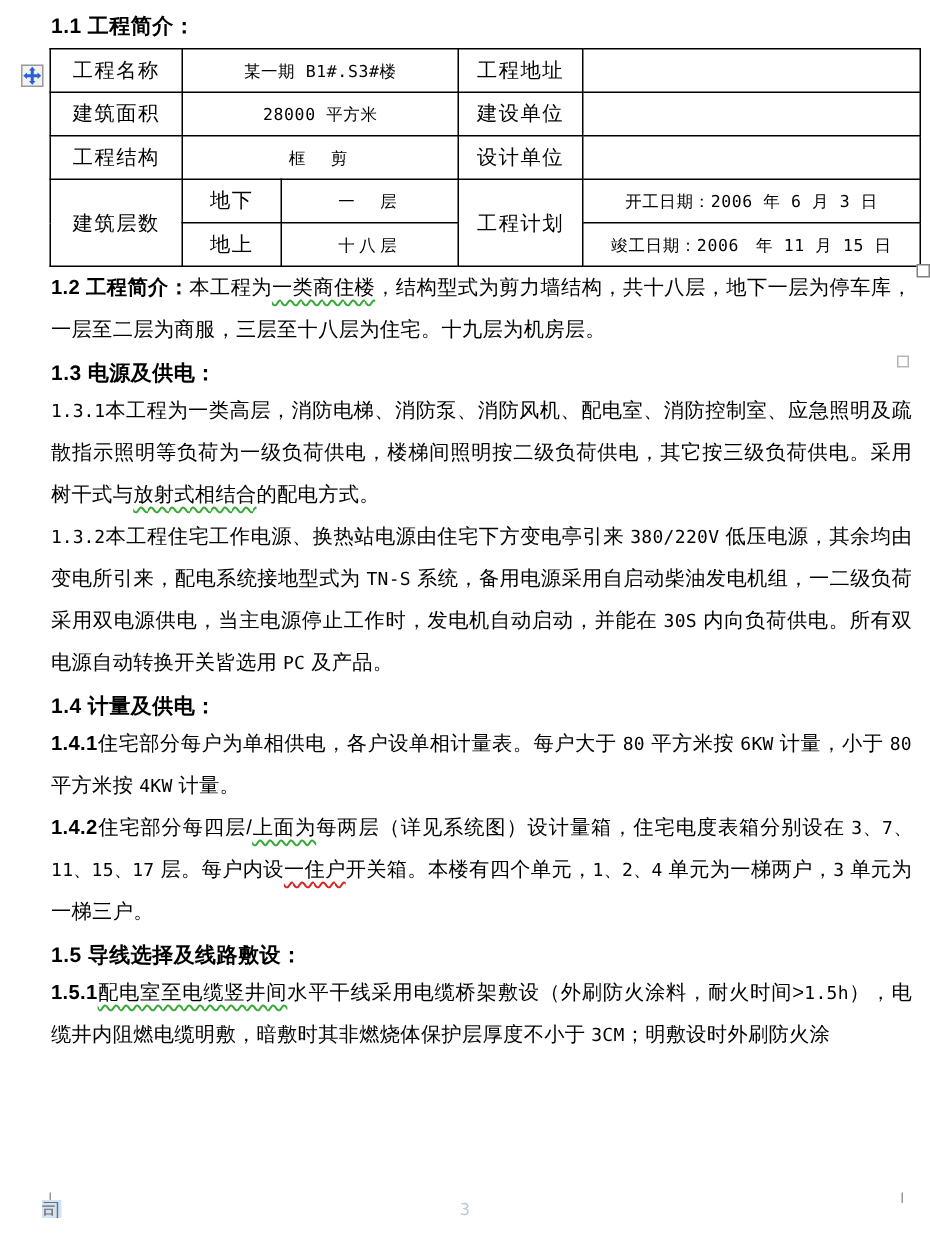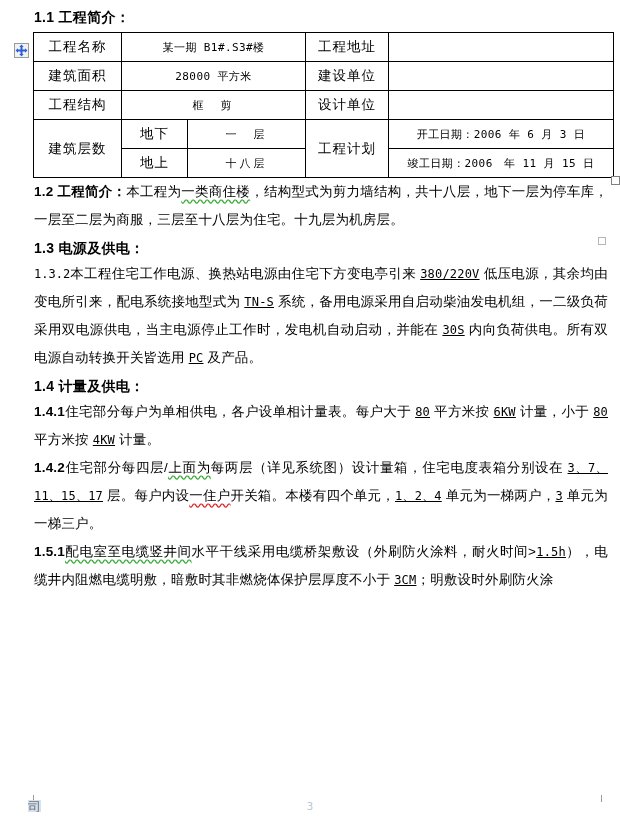--- a/index.html
+++ b/index.html
@@ -109,21 +109,20 @@
   }
   .num { font-weight: bold; }
   .numplain {
     font-family: "DejaVu Sans Mono", "Liberation Mono", monospace;
     font-size: 12px;
     letter-spacing: 0;
   }
   .mono {
     font-family: "DejaVu Sans Mono", "Liberation Mono", monospace;
     font-size: 12px;
-    text-decoration: underline;
   }
   .sp-green {
     text-decoration: underline wavy #33aa33;
     text-underline-offset: 3px;
   }
   .sp-red {
     text-decoration: underline wavy #dd2222;
     text-underline-offset: 3px;
   }
 
@@ -243,36 +242,40 @@
   </div>
 
   <div class="doc-corner"></div>
 
   <p class="para">
     <span class="num">1.2 工程简介：</span><span>本工程为</span><span class="sp-green">一类商住楼</span><span>，结构型式为剪力墙结构，共十八层，地下一层为停车库，一层至二层为商服，三层至十八层为住宅。十九层为机房层。</span>
   </p>
 
   <div class="h2 tight">1.3 电源及供电：</div>
 
+  <p class="para">
+    <span class="numplain">1.3.1</span><span>本工程为一类高层，消防电梯、消防泵、消防风机、配电室、消防控制室、应急照明及疏散指示照明等负荷为一级负荷供电，楼梯间照明按二级负荷供电，其它按三级负荷供电。采用树干式与</span><span class="sp-green">放射式相结合</span><span>的配电方式。</span>
+  </p>
 
   <p class="para">
     <span class="numplain">1.3.2</span><span>本工程住宅工作电源、换热站电源由住宅下方变电亭引来 </span><span class="mono">380/220V</span><span> 低压电源，其余均由变电所引来，配电系统接地型式为 </span><span class="mono">TN-S</span><span> 系统，备用电源采用自启动柴油发电机组，一二级负荷采用双电源供电，当主电源停止工作时，发电机自动启动，并能在 </span><span class="mono">30S</span><span> 内向负荷供电。所有双电源自动转换开关皆选用 </span><span class="mono">PC</span><span> 及产品。</span>
   </p>
 
   <div class="h2 tight">1.4 计量及供电：</div>
 
   <p class="para">
     <span class="num">1.4.1</span><span>住宅部分每户为单相供电，各户设单相计量表。每户大于 </span><span class="mono">80</span><span> 平方米按 </span><span class="mono">6KW</span><span> 计量，小于 </span><span class="mono">80</span><span> 平方米按 </span><span class="mono">4KW</span><span> 计量。</span>
   </p>
 
   <p class="para">
     <span class="num">1.4.2</span><span>住宅部分每四层/</span><span class="sp-green">上面为</span><span>每两层（详见系统图）设计量箱，住宅电度表箱分别设在 </span><span class="mono">3、7、11、15、17</span><span> 层。每户内设</span><span class="sp-red">一住户</span><span>开关箱。本楼有四个单元，</span><span class="mono">1、2、4</span><span> 单元为一梯两户，</span><span class="mono">3</span><span> 单元为一梯三户。</span>
   </p>
 
 
+  <div class="h2 tight">1.5 导线选择及线路敷设：</div>
 
   <p class="para">
     <span class="num">1.5.1</span><span class="sp-green">配电室至电缆竖井间</span><span>水平干线采用电缆桥架敷设（外刷防火涂料，耐火时间&gt;</span><span class="mono">1.5h</span><span>），电缆井内阻燃电缆明敷，暗敷时其非燃烧体保护层厚度不小于 </span><span class="mono">3CM</span><span>；明敷设时外刷防火涂</span>
   </p>
 
   <div class="footer">
     <div class="footer-tick-l"></div>
     <div class="footer-tick-r"></div>
     <div class="footer-mark">司</div>
     <div class="footer-page">3</div>

